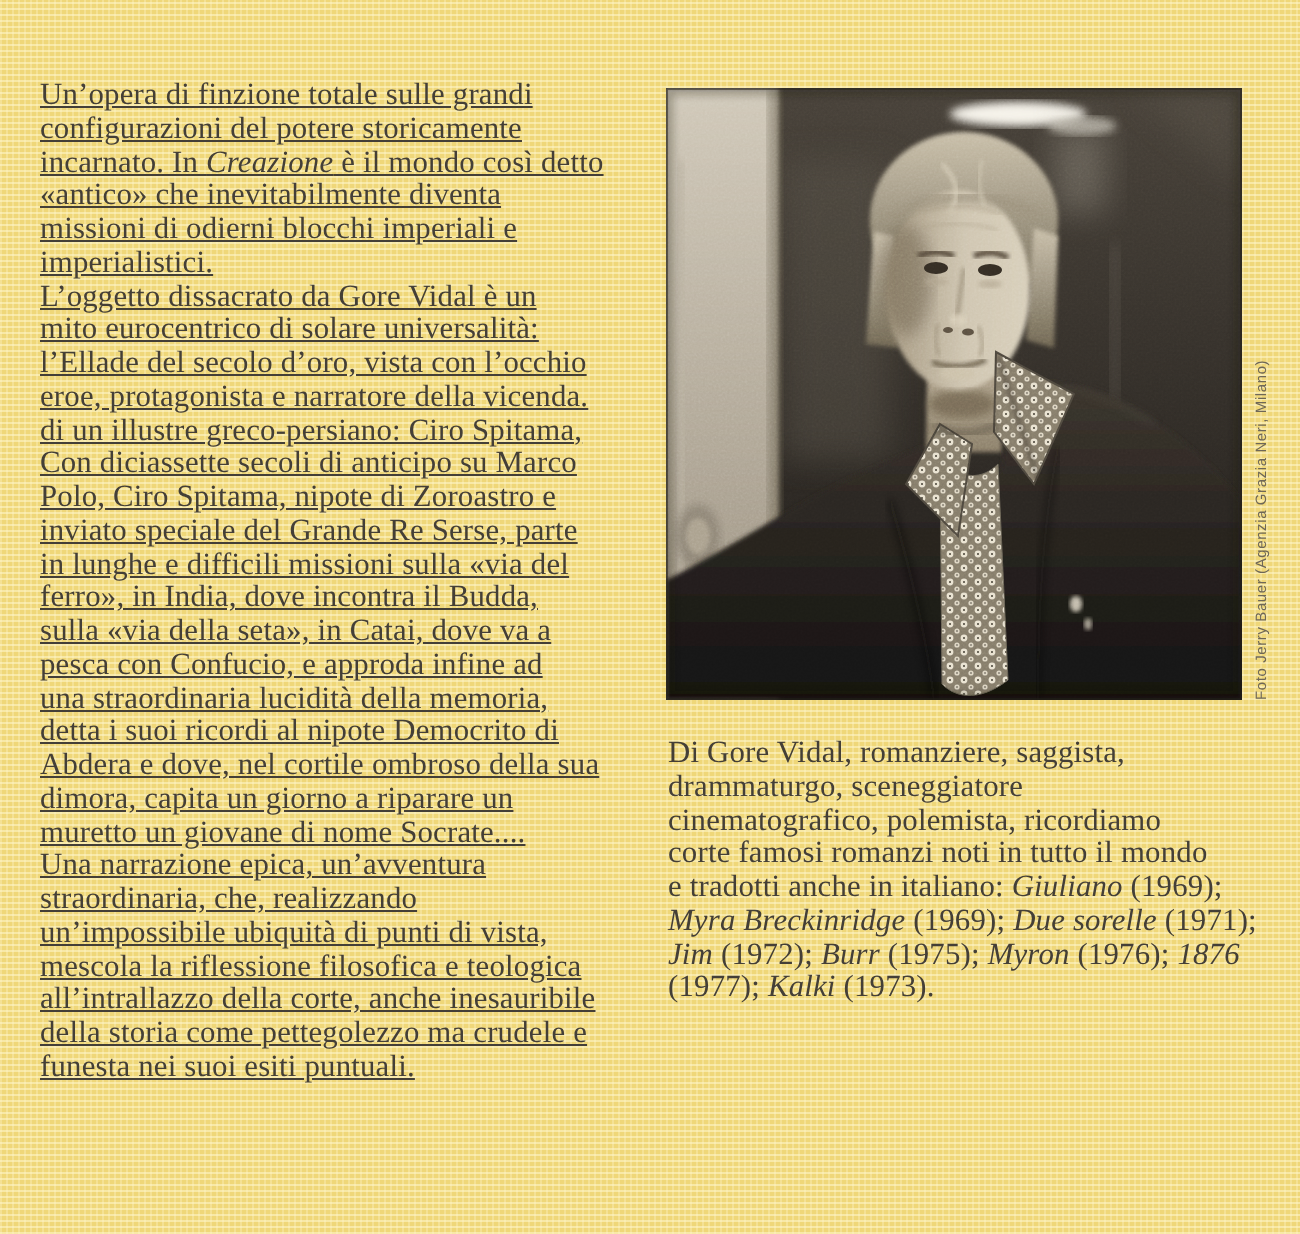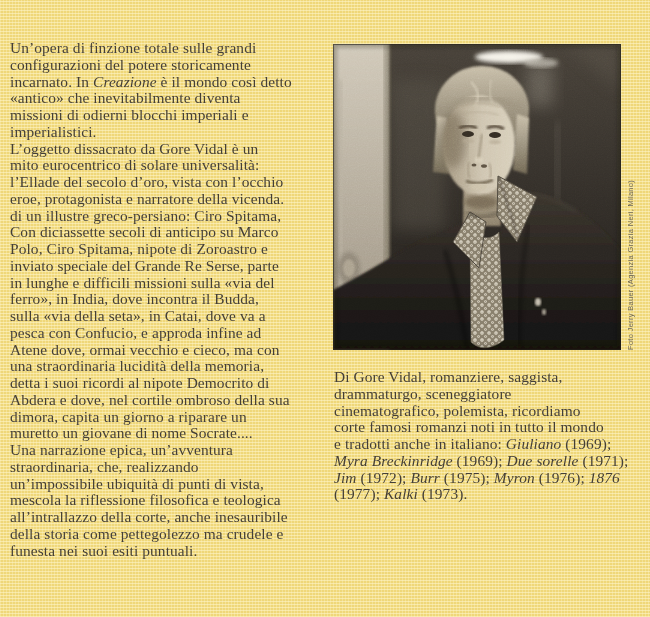--- a/index.html
+++ b/index.html
@@ -16,21 +16,21 @@
     color: #443f37;
   }
   .textcol {
     position: absolute;
     font-size: 15.4px;
     line-height: 16.75px;
     letter-spacing: 0.1px;
   }
   .text-line { white-space: pre; }
   .italic { font-style: italic; margin-top: 22px; }
-  #left-col  { left: 10px;  top: 40px;  width: 322px; }
+  #left-col  { left: 20px;  top: 40px;  width: 322px; text-decoration: underline; }
   #right-col { left: 334px; top: 369px; width: 312px; }
   #photo {
     position: absolute;
     left: 333px; top: 44px;
     width: 288px; height: 306px;
     display: block;
   }
   #photo-credit {
     position: absolute;
     left: 626px; top: 198px;
@@ -61,21 +61,20 @@
       <div class="text-line"><span>l’Ellade del secolo d’oro, vista con l’occhio</span></div>
       <div class="text-line"><span>eroe, protagonista e narratore della vicenda.</span></div>
       <div class="text-line"><span>di un illustre greco-persiano: Ciro Spitama,</span></div>
       <div class="text-line"><span>Con diciassette secoli di anticipo su Marco</span></div>
       <div class="text-line"><span>Polo, Ciro Spitama, nipote di Zoroastro e</span></div>
       <div class="text-line"><span>inviato speciale del Grande Re Serse, parte</span></div>
       <div class="text-line"><span>in lunghe e difficili missioni sulla «via del</span></div>
       <div class="text-line"><span>ferro», in India, dove incontra il Budda,</span></div>
       <div class="text-line"><span>sulla «via della seta», in Catai, dove va a</span></div>
       <div class="text-line"><span>pesca con Confucio, e approda infine ad</span></div>
-      <div class="text-line"><span>Atene dove, ormai vecchio e cieco, ma con</span></div>
       <div class="text-line"><span>una straordinaria lucidità della memoria,</span></div>
       <div class="text-line"><span>detta i suoi ricordi al nipote Democrito di</span></div>
       <div class="text-line"><span>Abdera e dove, nel cortile ombroso della sua</span></div>
       <div class="text-line"><span>dimora, capita un giorno a riparare un</span></div>
       <div class="text-line"><span>muretto un giovane di nome Socrate....</span></div>
       <div class="text-line"><span>Una narrazione epica, un’avventura</span></div>
       <div class="text-line"><span>straordinaria, che, realizzando</span></div>
       <div class="text-line"><span>un’impossibile ubiquità di punti di vista,</span></div>
       <div class="text-line"><span>mescola la riflessione filosofica e teologica</span></div>
       <div class="text-line"><span>all’intrallazzo della corte, anche inesauribile</span></div>

